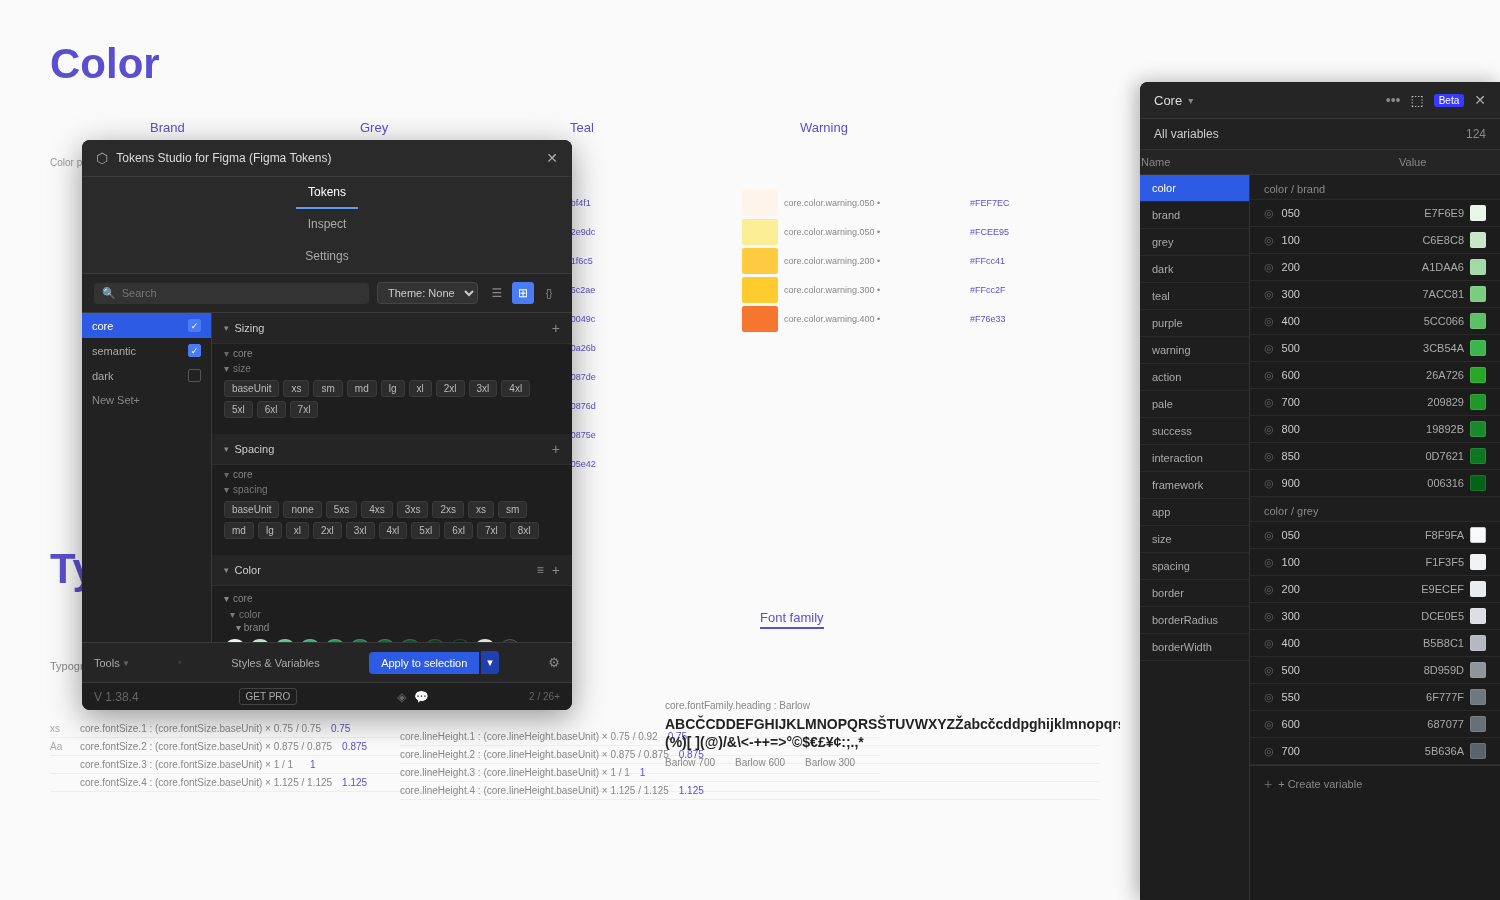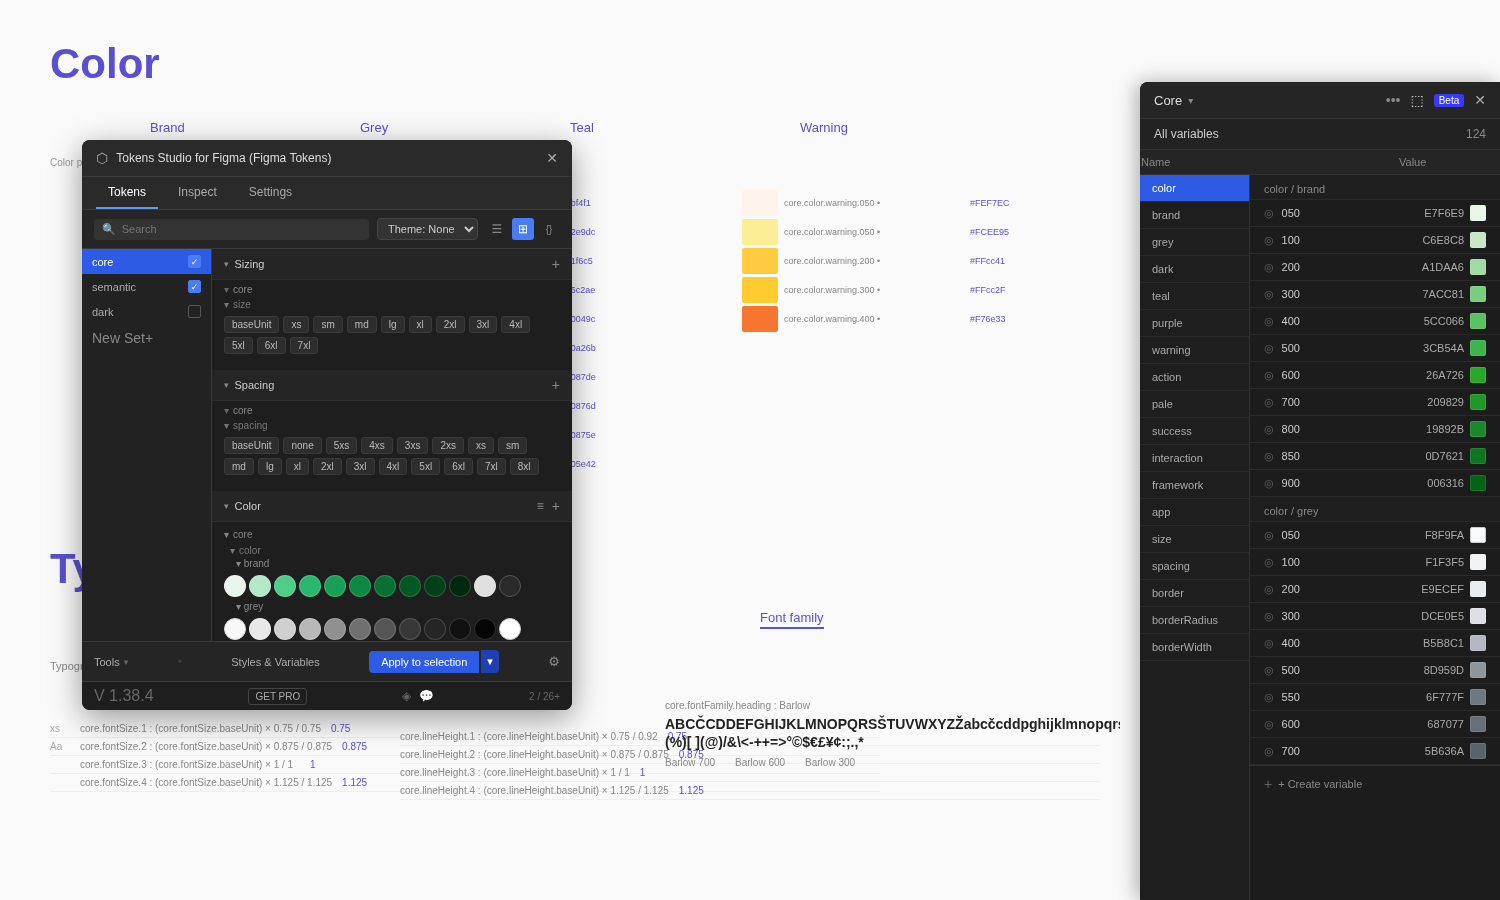--- a/index.html
+++ b/index.html
@@ -171,25 +171,26 @@
     .panel-close {
       color: #aaa;
       cursor: pointer;
       font-size: 14px;
     }
 
     
     .panel-tabs {
       display: flex;
       align-items: center;
-      gap: 8px;
+      gap: 0;
       background: #2a2a2a;
       padding: 0 14px;
       border-bottom: 1px solid #3a3a3a;
       flex-shrink: 0;
+      flex-direction: column;
     }
     .panel-tab {
       padding: 8px 12px;
       font-size: 12px;
       color: #aaa;
       cursor: pointer;
       border-bottom: 2px solid transparent;
     }
     .panel-tab.active {
       color: #fff;
@@ -304,21 +305,21 @@
     .set-checkbox.checked::after {
       content: '✓';
       color: #fff;
       font-size: 9px;
     }
     .set-new-btn {
       display: flex;
       align-items: center;
       padding: 6px 10px;
       cursor: pointer;
-      font-size: 14px;
+      font-size: 11px;
       color: #888;
     }
 
     
     .panel-tokens {
       flex: 1;
       overflow-y: auto;
       background: #1e1e1e;
     }
 
@@ -485,21 +486,21 @@
     .version-row {
       background: #1e1e1e;
       border-top: 1px solid #3a3a3a;
       padding: 5px 12px;
       display: flex;
       align-items: center;
       justify-content: space-between;
       flex-shrink: 0;
     }
     .version-text {
-      font-size: 16px;
+      font-size: 12px;
       color: #666;
     }
     .get-pro-btn {
       background: transparent;
       border: 1px solid #444;
       border-radius: 3px;
       color: #aaa;
       font-size: 10px;
       padding: 2px 6px;
       cursor: pointer;

